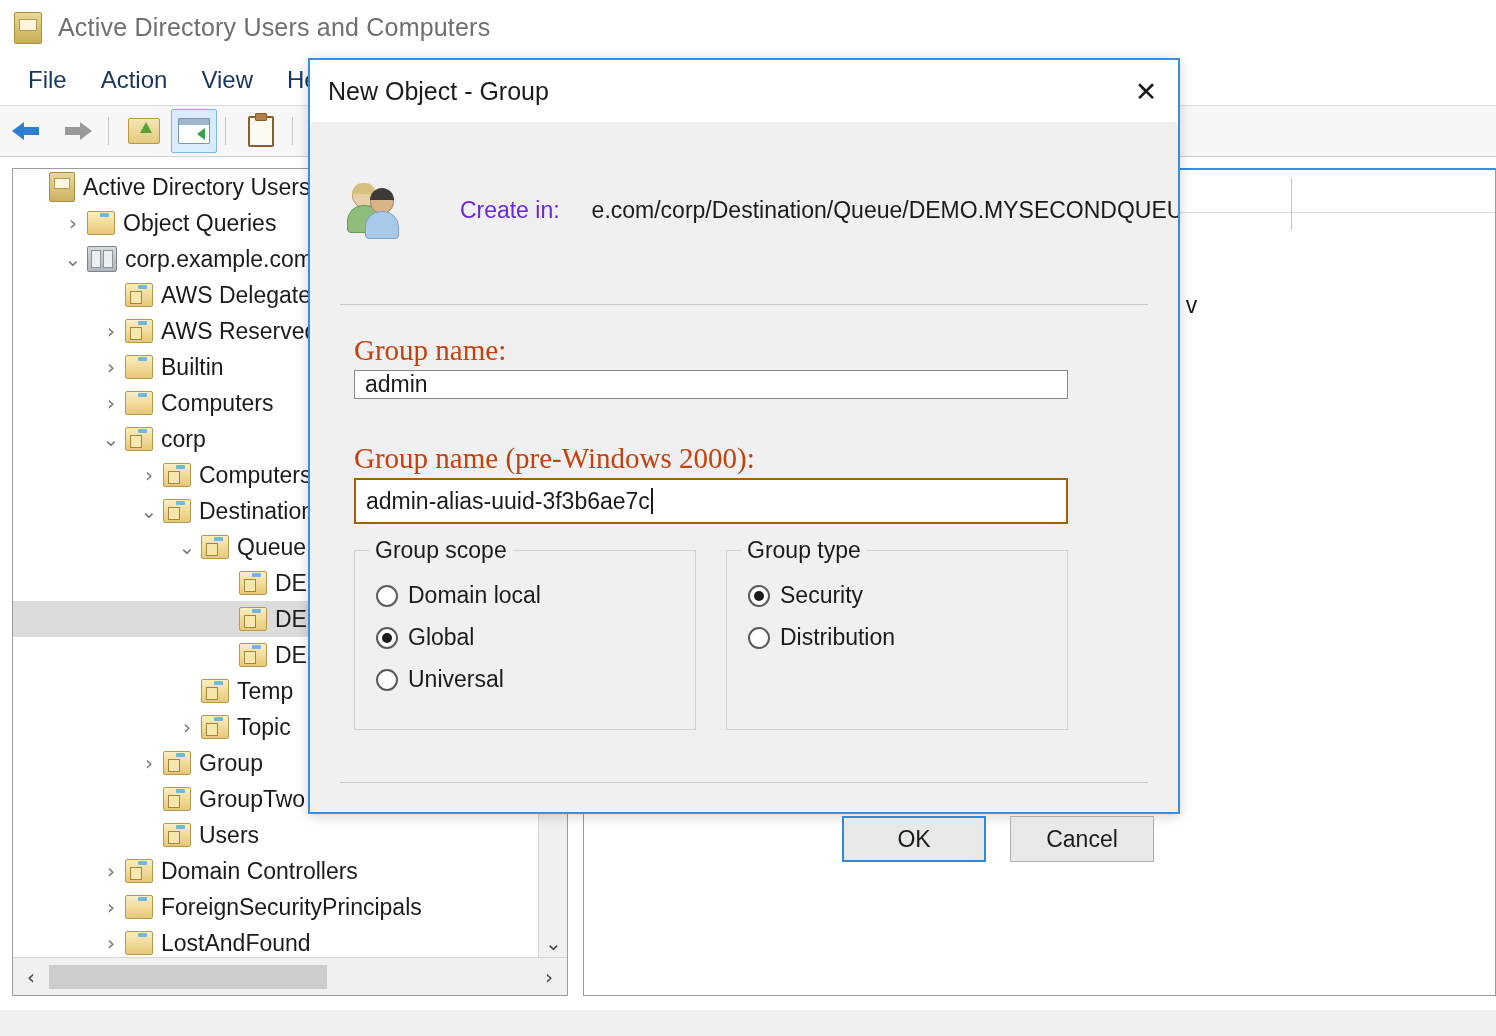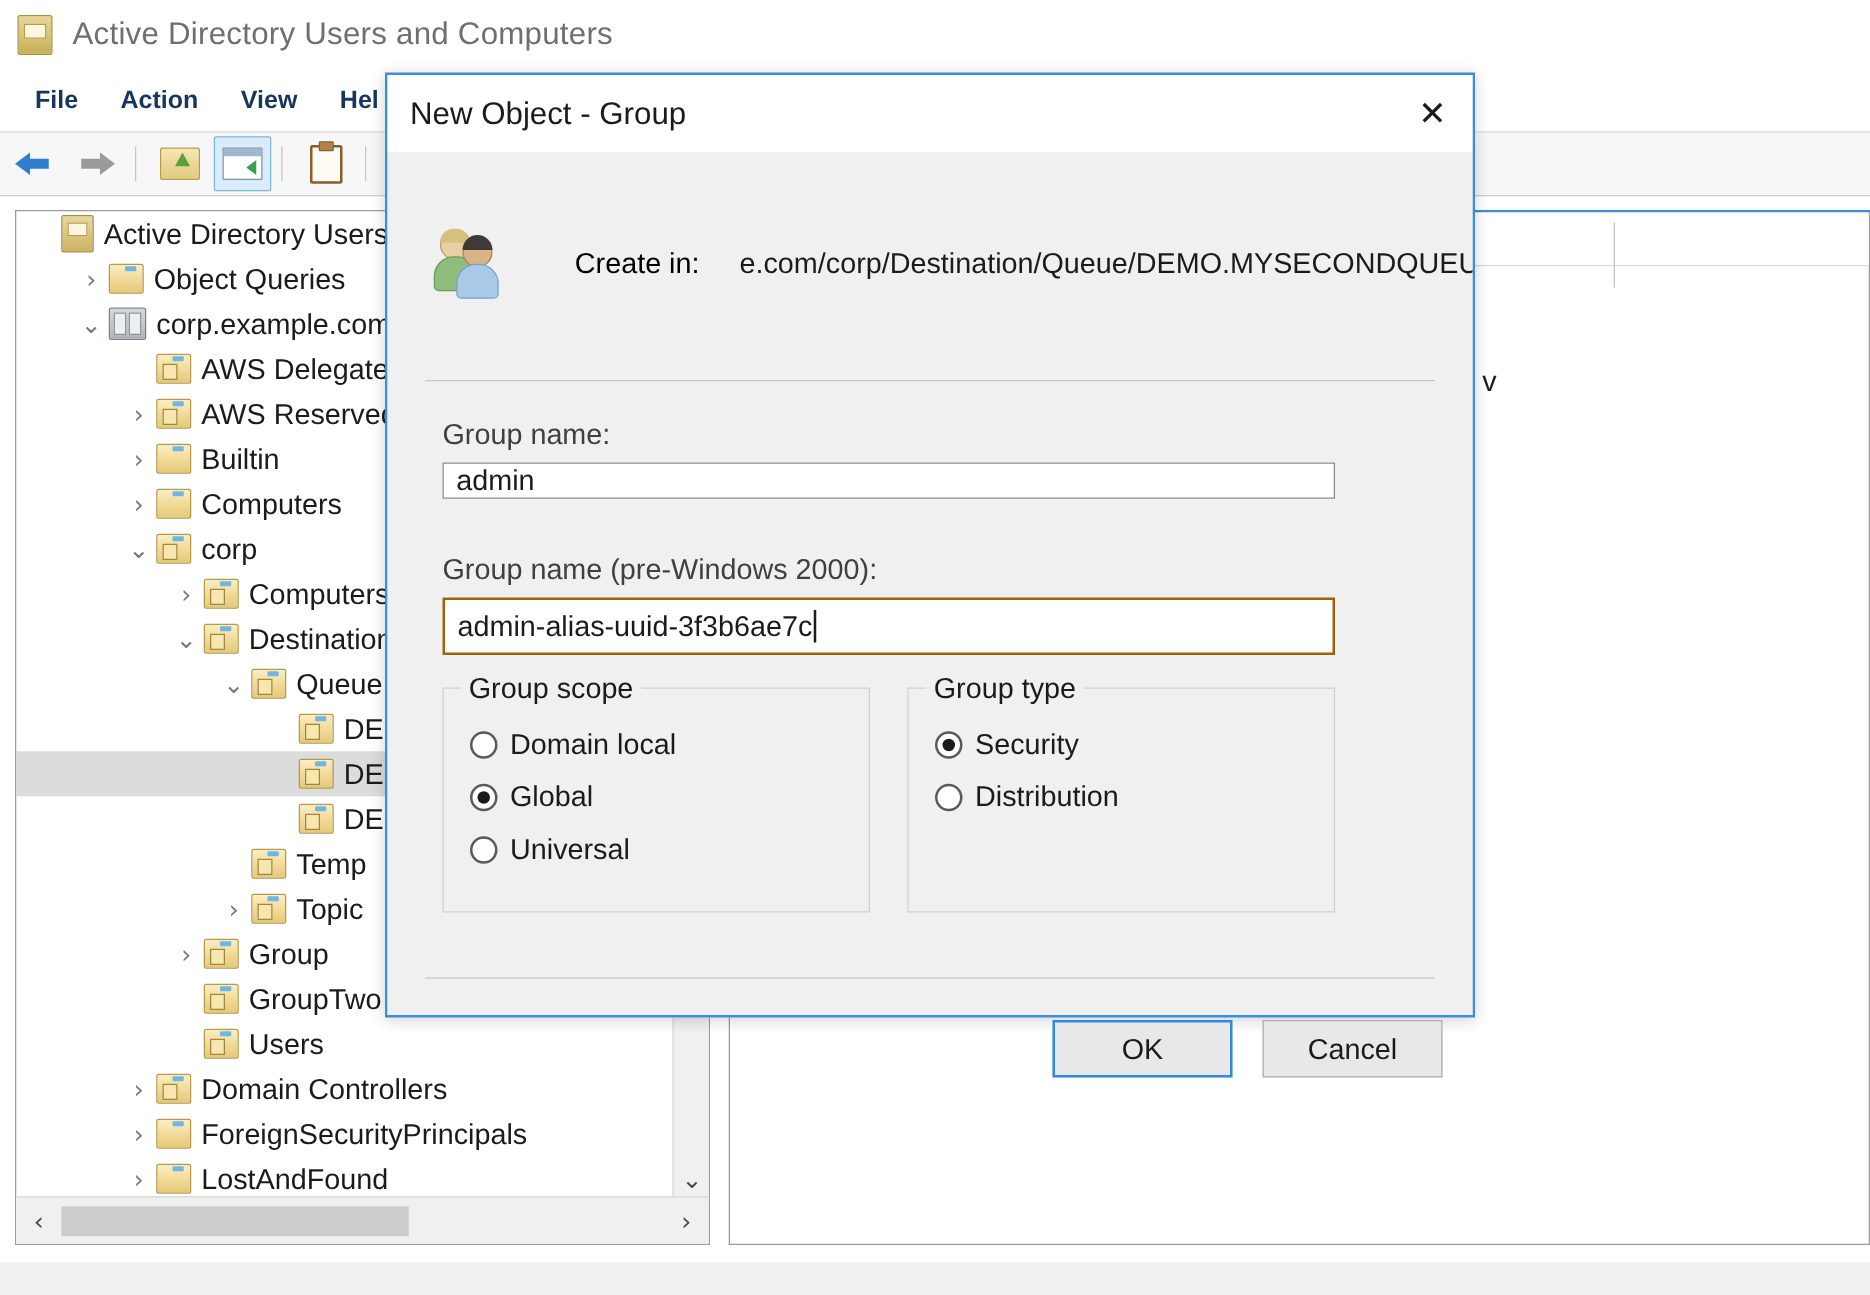--- a/index.html
+++ b/index.html
@@ -45,25 +45,24 @@
     white-space: nowrap;
   }
 
   .menubar {
     position: absolute; left: 0; top: 55px;
     width: 1496px; height: 50px;
     background: #ffffff;
     display: flex; align-items: center;
   }
   .menu-item {
-    font-size: 20px; color: #17365d;
+    font-size: 24px; color: #17365d;
     padding: 2px 14px;
     margin-left: 6px;
     white-space: nowrap;
-    font-weight: bold;
   }
   .menu-item:first-child { margin-left: 14px; }
 
   .toolbar {
     position: absolute; left: 0; top: 105px;
     width: 1496px; height: 50px;
     background: #f7f7f7;
     border-top: 1px solid #dcdcdc;
     border-bottom: 1px solid #d0d0d0;
     display: flex; align-items: center;
@@ -361,37 +360,37 @@
   .grp-icon .p2 .head { background: #d8b489; border: 1px solid #a8875c; }
   .grp-icon .p2 .hair {
     position: absolute; left: 0; top: -2px;
     width: 24px; height: 12px; border-radius: 12px 12px 0 0;
     background: #3f3a37;
   }
   .grp-icon .p2 .body { background: #a8c9e8; border: 1px solid #7ba2c6; }
 
   .createin-label {
     margin-left: 52px;
-    font-size: 23px; color: #000000; white-space: nowrap;
+    font-size: 23px; color: #6d28d9; white-space: nowrap;
   }
   .createin-path {
     margin-left: 32px;
     font-size: 23px; color: #1b1b1b; white-space: nowrap;
     overflow: hidden;
   }
   .dlg-hr {
     position: absolute; left: 30px; width: 808px; height: 1px;
     background: #c8c8c8;
   }
   .dlg-hr.top { top: 182px; }
   .dlg-hr.bottom { top: 660px; }
 
   .field-label {
     position: absolute;
-    font-size: 23px; color: #404040; white-space: nowrap;
+    font-size: 29px; color: #c2410c; white-space: nowrap; font-family: Liberation Serif, serif;
   }
   .textbox {
     position: absolute;
     background: #ffffff;
     box-sizing: border-box;
     display: flex; align-items: center;
     font-size: 23px; color: #1b1b1b;
     padding-left: 10px;
   }
   .textbox.normal { border: 1px solid #8a8a8a; }

